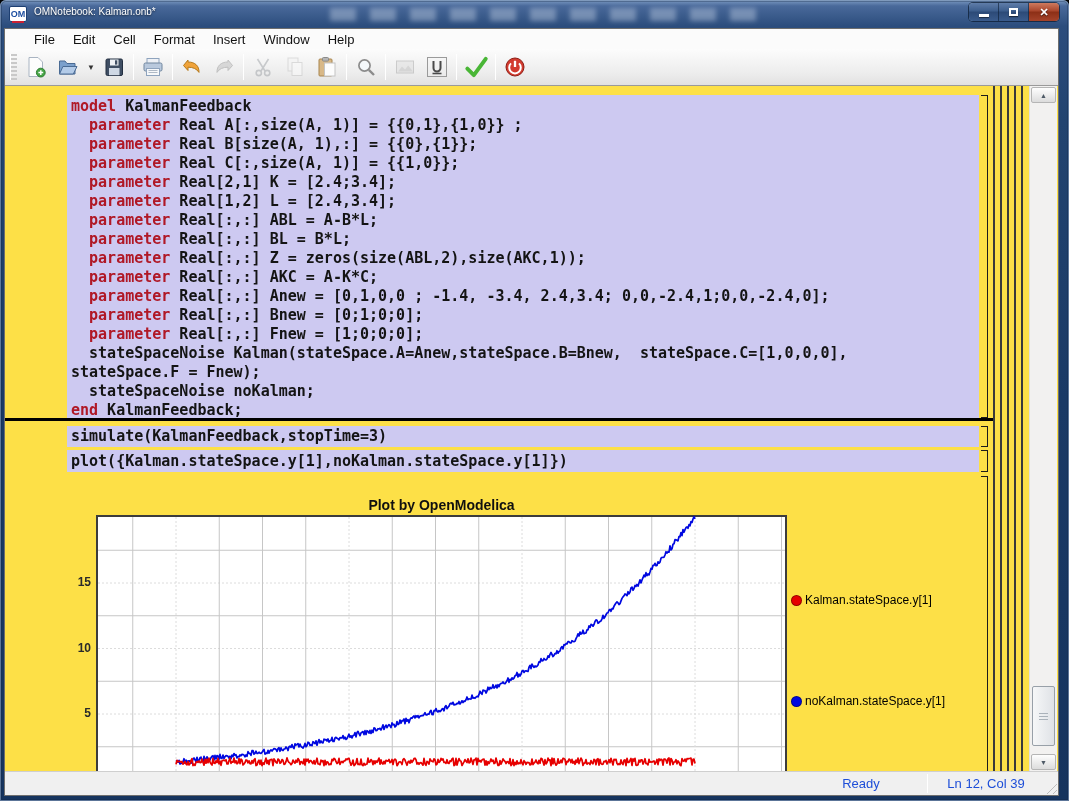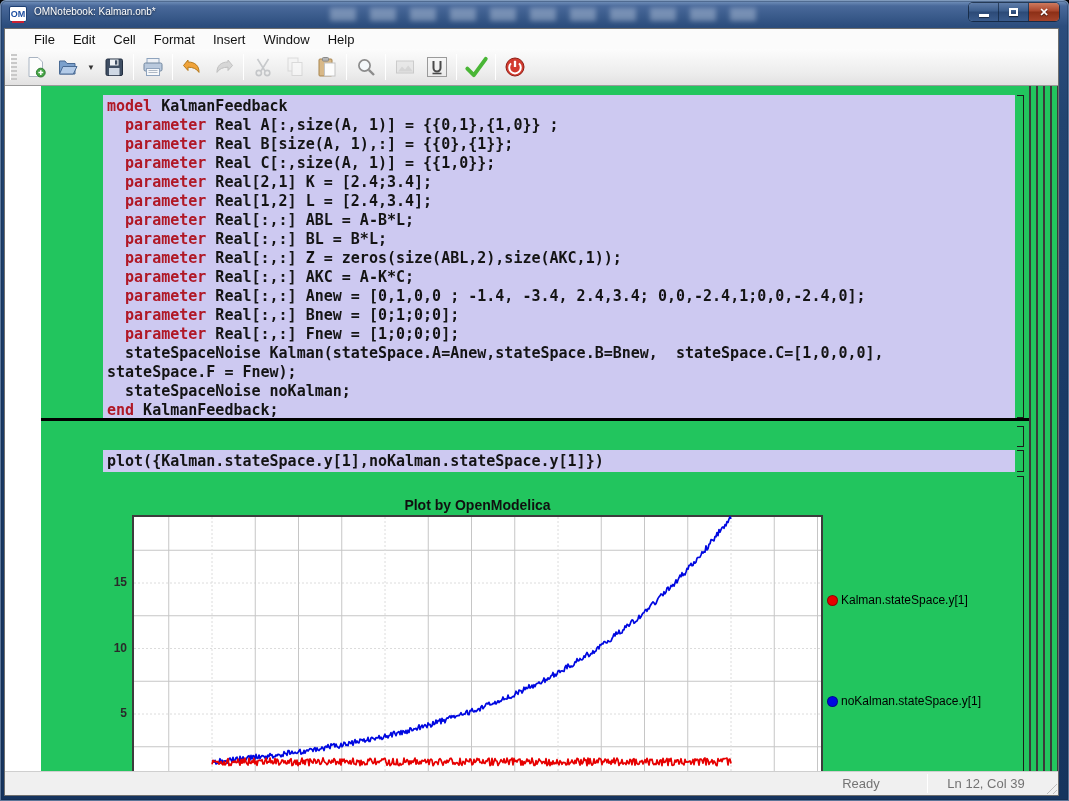--- a/index.html
+++ b/index.html
@@ -34,21 +34,21 @@
     border-bottom:1px solid #9a9a9a;display:flex;align-items:center;padding-left:2px;}
   .grip{width:7px;height:26px;margin:0 3px;
     background:repeating-linear-gradient(180deg,#c9c9c9 0 2px,transparent 2px 4px);
     border-left:1px solid #fff;}
   .tbtn{width:32px;height:28px;display:flex;align-items:center;justify-content:center;border-radius:3px;}
   .tbtn.narrow{width:14px;}
   .tbtn.dim{opacity:.5;filter:grayscale(.6);}
   .sep{width:1px;height:26px;background:#bcbcbc;border-right:1px solid #fff;margin:0 3px;}
   .dd-arrow{font-size:8px;color:#333;}
   
-  .notebook{position:relative;flex:1 1 auto;background:#22c55e;overflow:hidden;margin-left:36px;}
+  .notebook{position:relative;flex:1 1 auto;background:#fde047;overflow:hidden;}
   .cell{position:absolute;left:62px;width:912px;background:#cdc9f1;}
   .code{font:bold 15px "DejaVu Sans Mono",monospace;color:#141414;white-space:pre;}
   .code-line{height:19px;line-height:19px;}
   .kw{color:#b01826;}
   .cell-model{top:9px;height:323px;padding:2px 4px 0 4px;}
   .cursor-line{position:absolute;left:0;top:332px;width:988px;height:3px;background:#000;}
   .cell-simulate{top:340px;height:21px;line-height:21px;padding-left:4px;}
   .cell-plot{top:364px;height:22px;line-height:22px;padding-left:4px;}
   .cell-output{position:absolute;left:62px;top:389px;width:912px;height:18px;background:#fff;
     border-top:1px solid #dcdcdc;border-left:1px solid #dcdcdc;
@@ -66,21 +66,21 @@
   .sbar{position:absolute;top:0;bottom:0;left:1024px;width:28px;background:#f2f1f0;border-left:1px solid #e0dfde;}
   .sb-btn{position:absolute;left:1px;right:1px;height:16px;background:linear-gradient(180deg,#fefefe,#dcdcdc);
     border:1px solid #b5b5b5;border-radius:2px;text-align:center;font-size:7px;color:#4e5a66;line-height:15px;}
   .sb-up{top:1px;} .sb-down{bottom:1px;}
   .sb-thumb{position:absolute;left:2px;right:2px;top:600px;height:60px;border:1px solid #98a0a8;border-radius:2px;
     background:linear-gradient(90deg,#f6f7f8,#dfe2e6);}
   .sb-thumb:after{content:"";position:absolute;left:6px;right:6px;top:26px;height:8px;
     background:repeating-linear-gradient(180deg,#aab2ba 0 1px,transparent 1px 3px);}
   
   .statusbar{position:relative;height:24px;flex:0 0 24px;background:#f0f0f0;border-top:1px solid #cfcfcf;
-    font:13px "Liberation Sans",sans-serif;color:#737373;}
+    font:13px "Liberation Sans",sans-serif;color:#1d4ed8;}
   .st-ready{position:absolute;right:142px;top:4px;width:110px;text-align:center;}
   .st-sep{position:absolute;right:130px;top:2px;bottom:2px;width:1px;background:#c6c6c6;border-right:1px solid #fff;}
   .st-pos{position:absolute;right:22px;top:4px;width:100px;text-align:center;}
   .st-grip{position:absolute;right:1px;bottom:1px;width:13px;height:13px;
     background:repeating-linear-gradient(135deg,transparent 0 3px,#bcbcbc 3px 4px);
     clip-path:polygon(100% 0,100% 100%,0 100%);}
 </style>
 </head>
 <body>
 
@@ -218,20 +218,21 @@
           </svg>
       </div>
     </div>
 
     <div class="notebook">
 
       <div class="cell cell-model code"><div class="code-line"><span class="kw">model</span><span> KalmanFeedback</span></div><div class="code-line"><span>  </span><span class="kw">parameter</span><span> Real A[:,size(A, 1)] = {{0,1},{1,0}} ;</span></div><div class="code-line"><span>  </span><span class="kw">parameter</span><span> Real B[size(A, 1),:] = {{0},{1}};</span></div><div class="code-line"><span>  </span><span class="kw">parameter</span><span> Real C[:,size(A, 1)] = {{1,0}};</span></div><div class="code-line"><span>  </span><span class="kw">parameter</span><span> Real[2,1] K = [2.4;3.4];</span></div><div class="code-line"><span>  </span><span class="kw">parameter</span><span> Real[1,2] L = [2.4,3.4];</span></div><div class="code-line"><span>  </span><span class="kw">parameter</span><span> Real[:,:] ABL = A-B*L;</span></div><div class="code-line"><span>  </span><span class="kw">parameter</span><span> Real[:,:] BL = B*L;</span></div><div class="code-line"><span>  </span><span class="kw">parameter</span><span> Real[:,:] Z = zeros(size(ABL,2),size(AKC,1));</span></div><div class="code-line"><span>  </span><span class="kw">parameter</span><span> Real[:,:] AKC = A-K*C;</span></div><div class="code-line"><span>  </span><span class="kw">parameter</span><span> Real[:,:] Anew = [0,1,0,0 ; -1.4, -3.4, 2.4,3.4; 0,0,-2.4,1;0,0,-2.4,0];</span></div><div class="code-line"><span>  </span><span class="kw">parameter</span><span> Real[:,:] Bnew = [0;1;0;0];</span></div><div class="code-line"><span>  </span><span class="kw">parameter</span><span> Real[:,:] Fnew = [1;0;0;0];</span></div><div class="code-line"><span>  stateSpaceNoise Kalman(stateSpace.A=Anew,stateSpace.B=Bnew,  stateSpace.C=[1,0,0,0],</span></div><div class="code-line"><span>stateSpace.F = Fnew);</span></div><div class="code-line"><span>  stateSpaceNoise noKalman;</span></div><div class="code-line"><span class="kw">end</span><span> KalmanFeedback;</span></div></div>
 
       <div class="cursor-line"></div>
 
+      <div class="cell cell-simulate code">simulate(KalmanFeedback,stopTime=3)</div>
       <div class="cell cell-plot code">plot({Kalman.stateSpace.y[1],noKalman.stateSpace.y[1]})</div>
 
       <div class="plot-title">Plot by OpenModelica</div>
       <div class="chart">
         <svg id="plot-svg" width="691" height="256" viewBox="0 0 691 256">
             <line x1="2" y1="231.75" x2="689" y2="231.75" stroke="#c6c6c6" stroke-width="1"></line>
             <line x1="2" y1="199" x2="689" y2="199" stroke="#dcdcdc" stroke-width="1" stroke-dasharray="2,2"></line>
             <line x1="2" y1="166.25" x2="689" y2="166.25" stroke="#c6c6c6" stroke-width="1"></line>
             <line x1="2" y1="133.5" x2="689" y2="133.5" stroke="#dcdcdc" stroke-width="1" stroke-dasharray="2,2"></line>
             <line x1="2" y1="100.75" x2="689" y2="100.75" stroke="#c6c6c6" stroke-width="1"></line>

